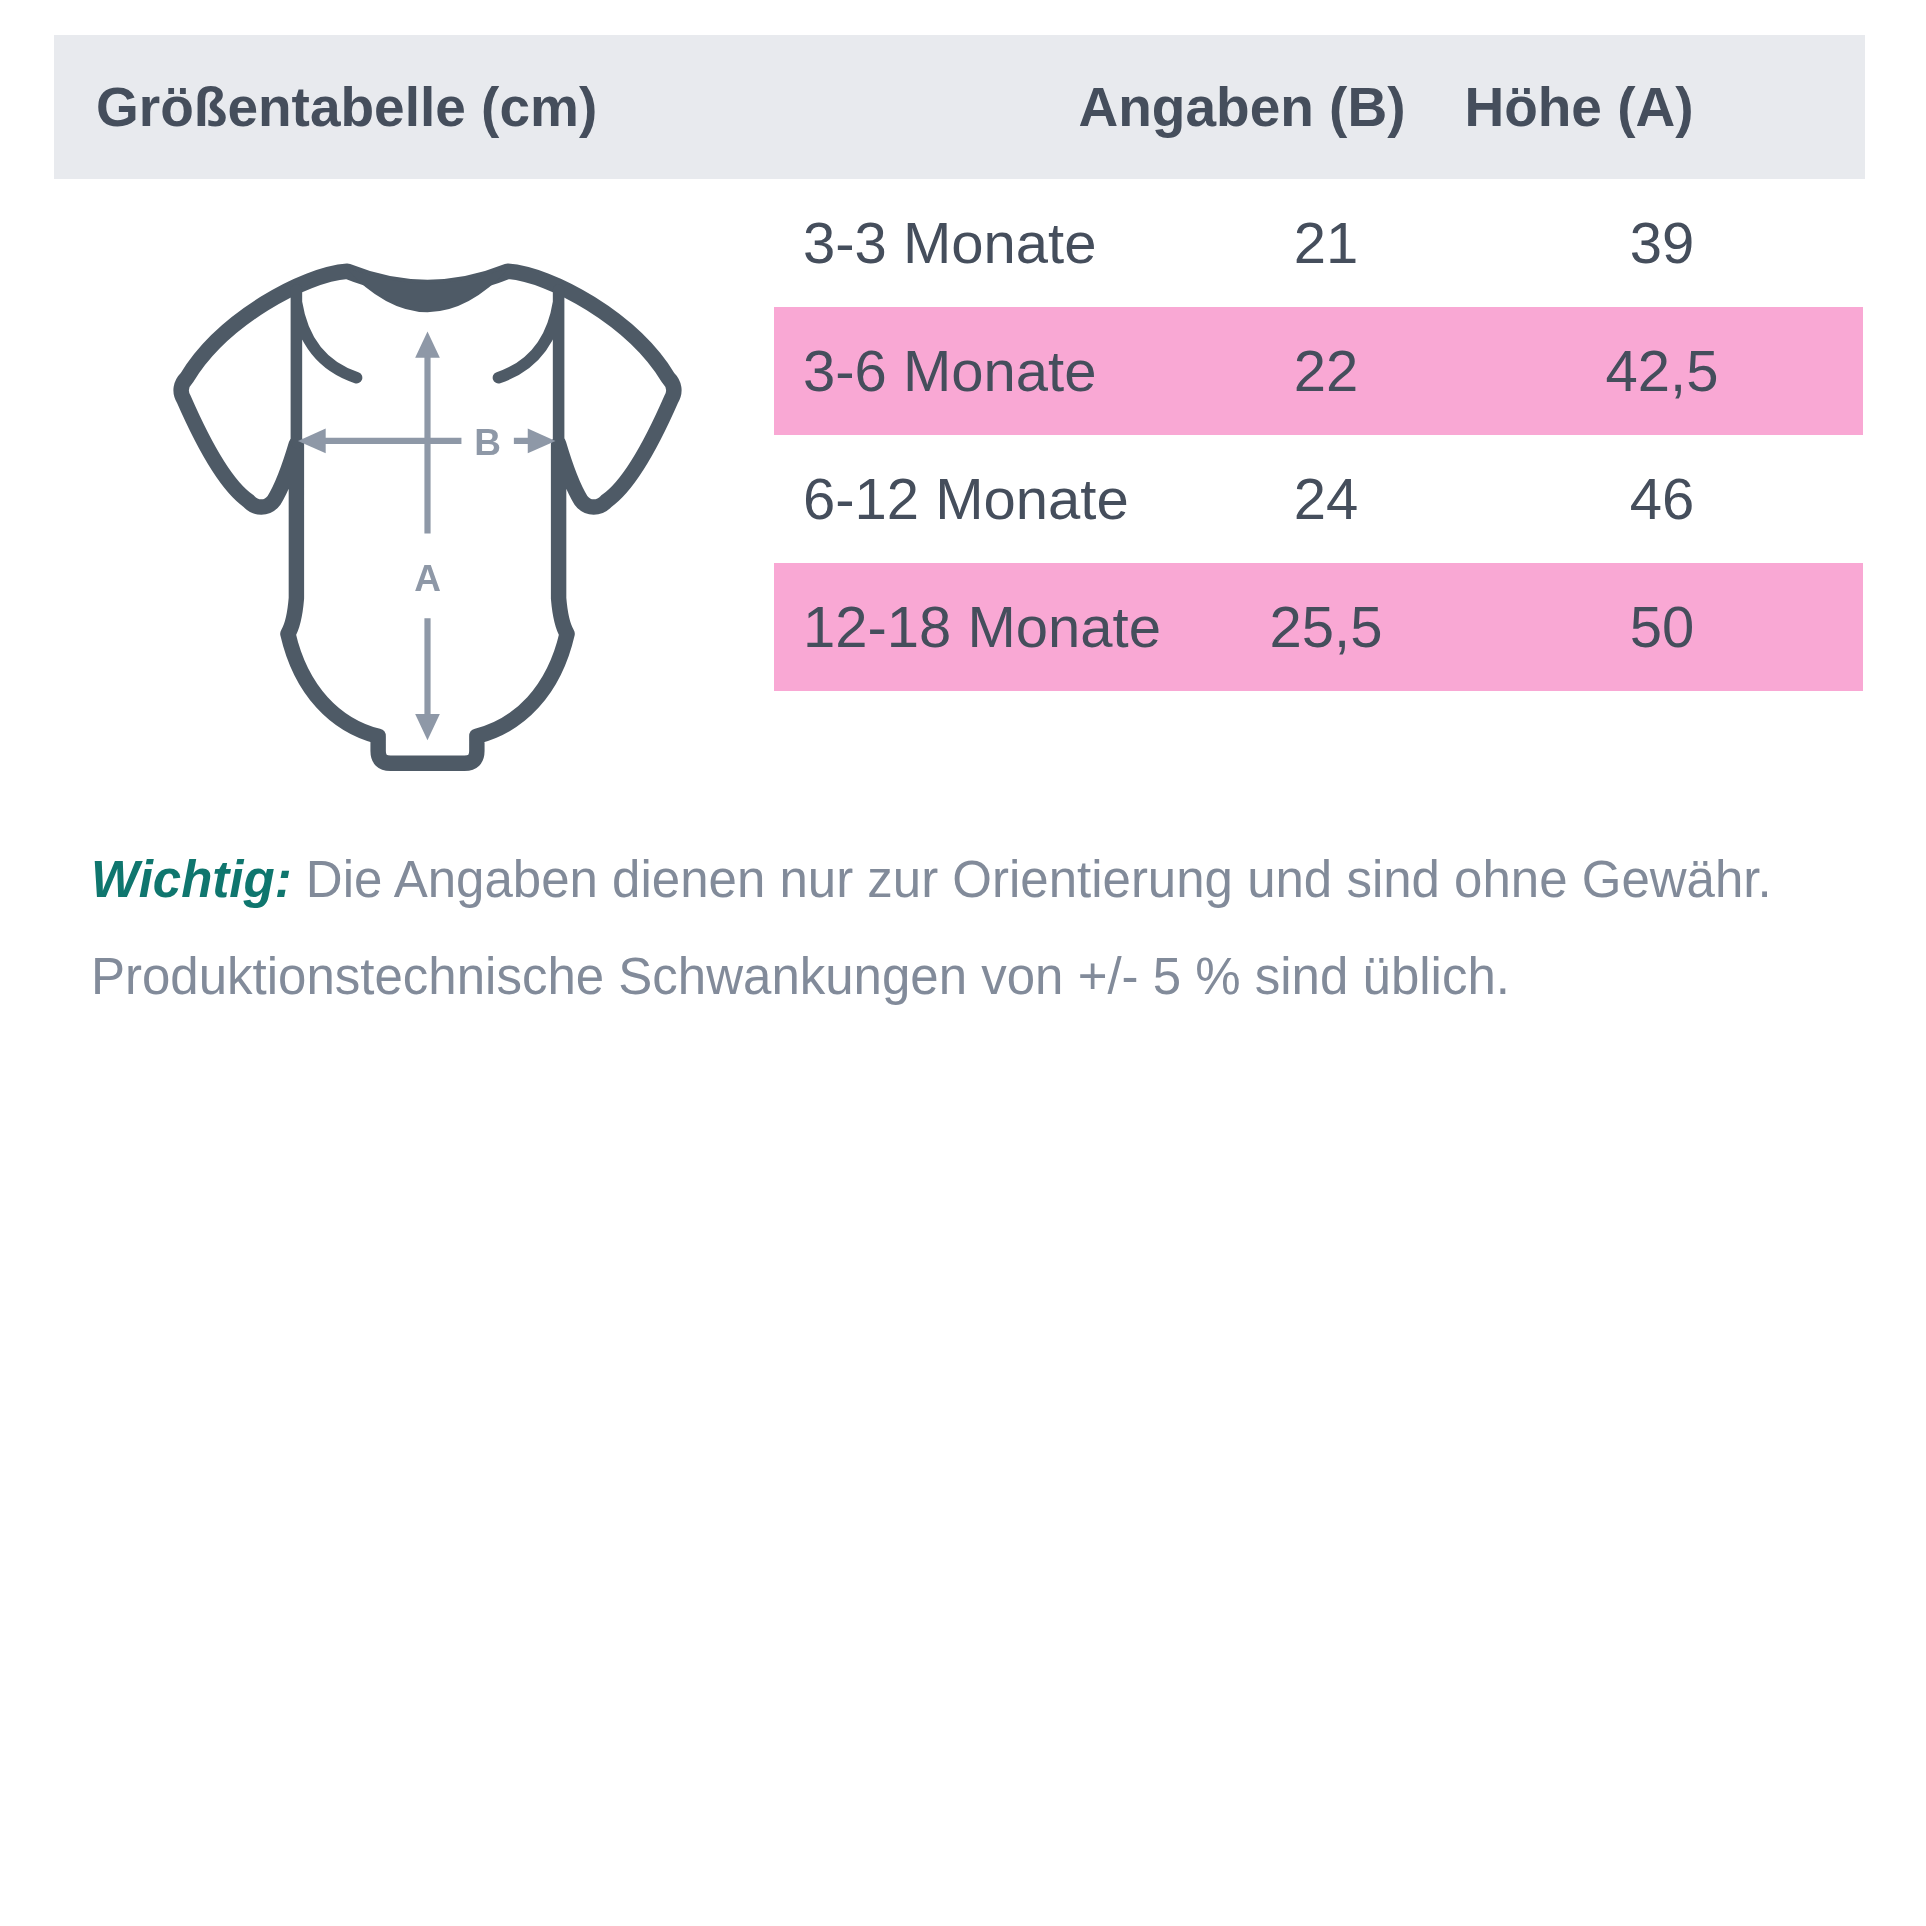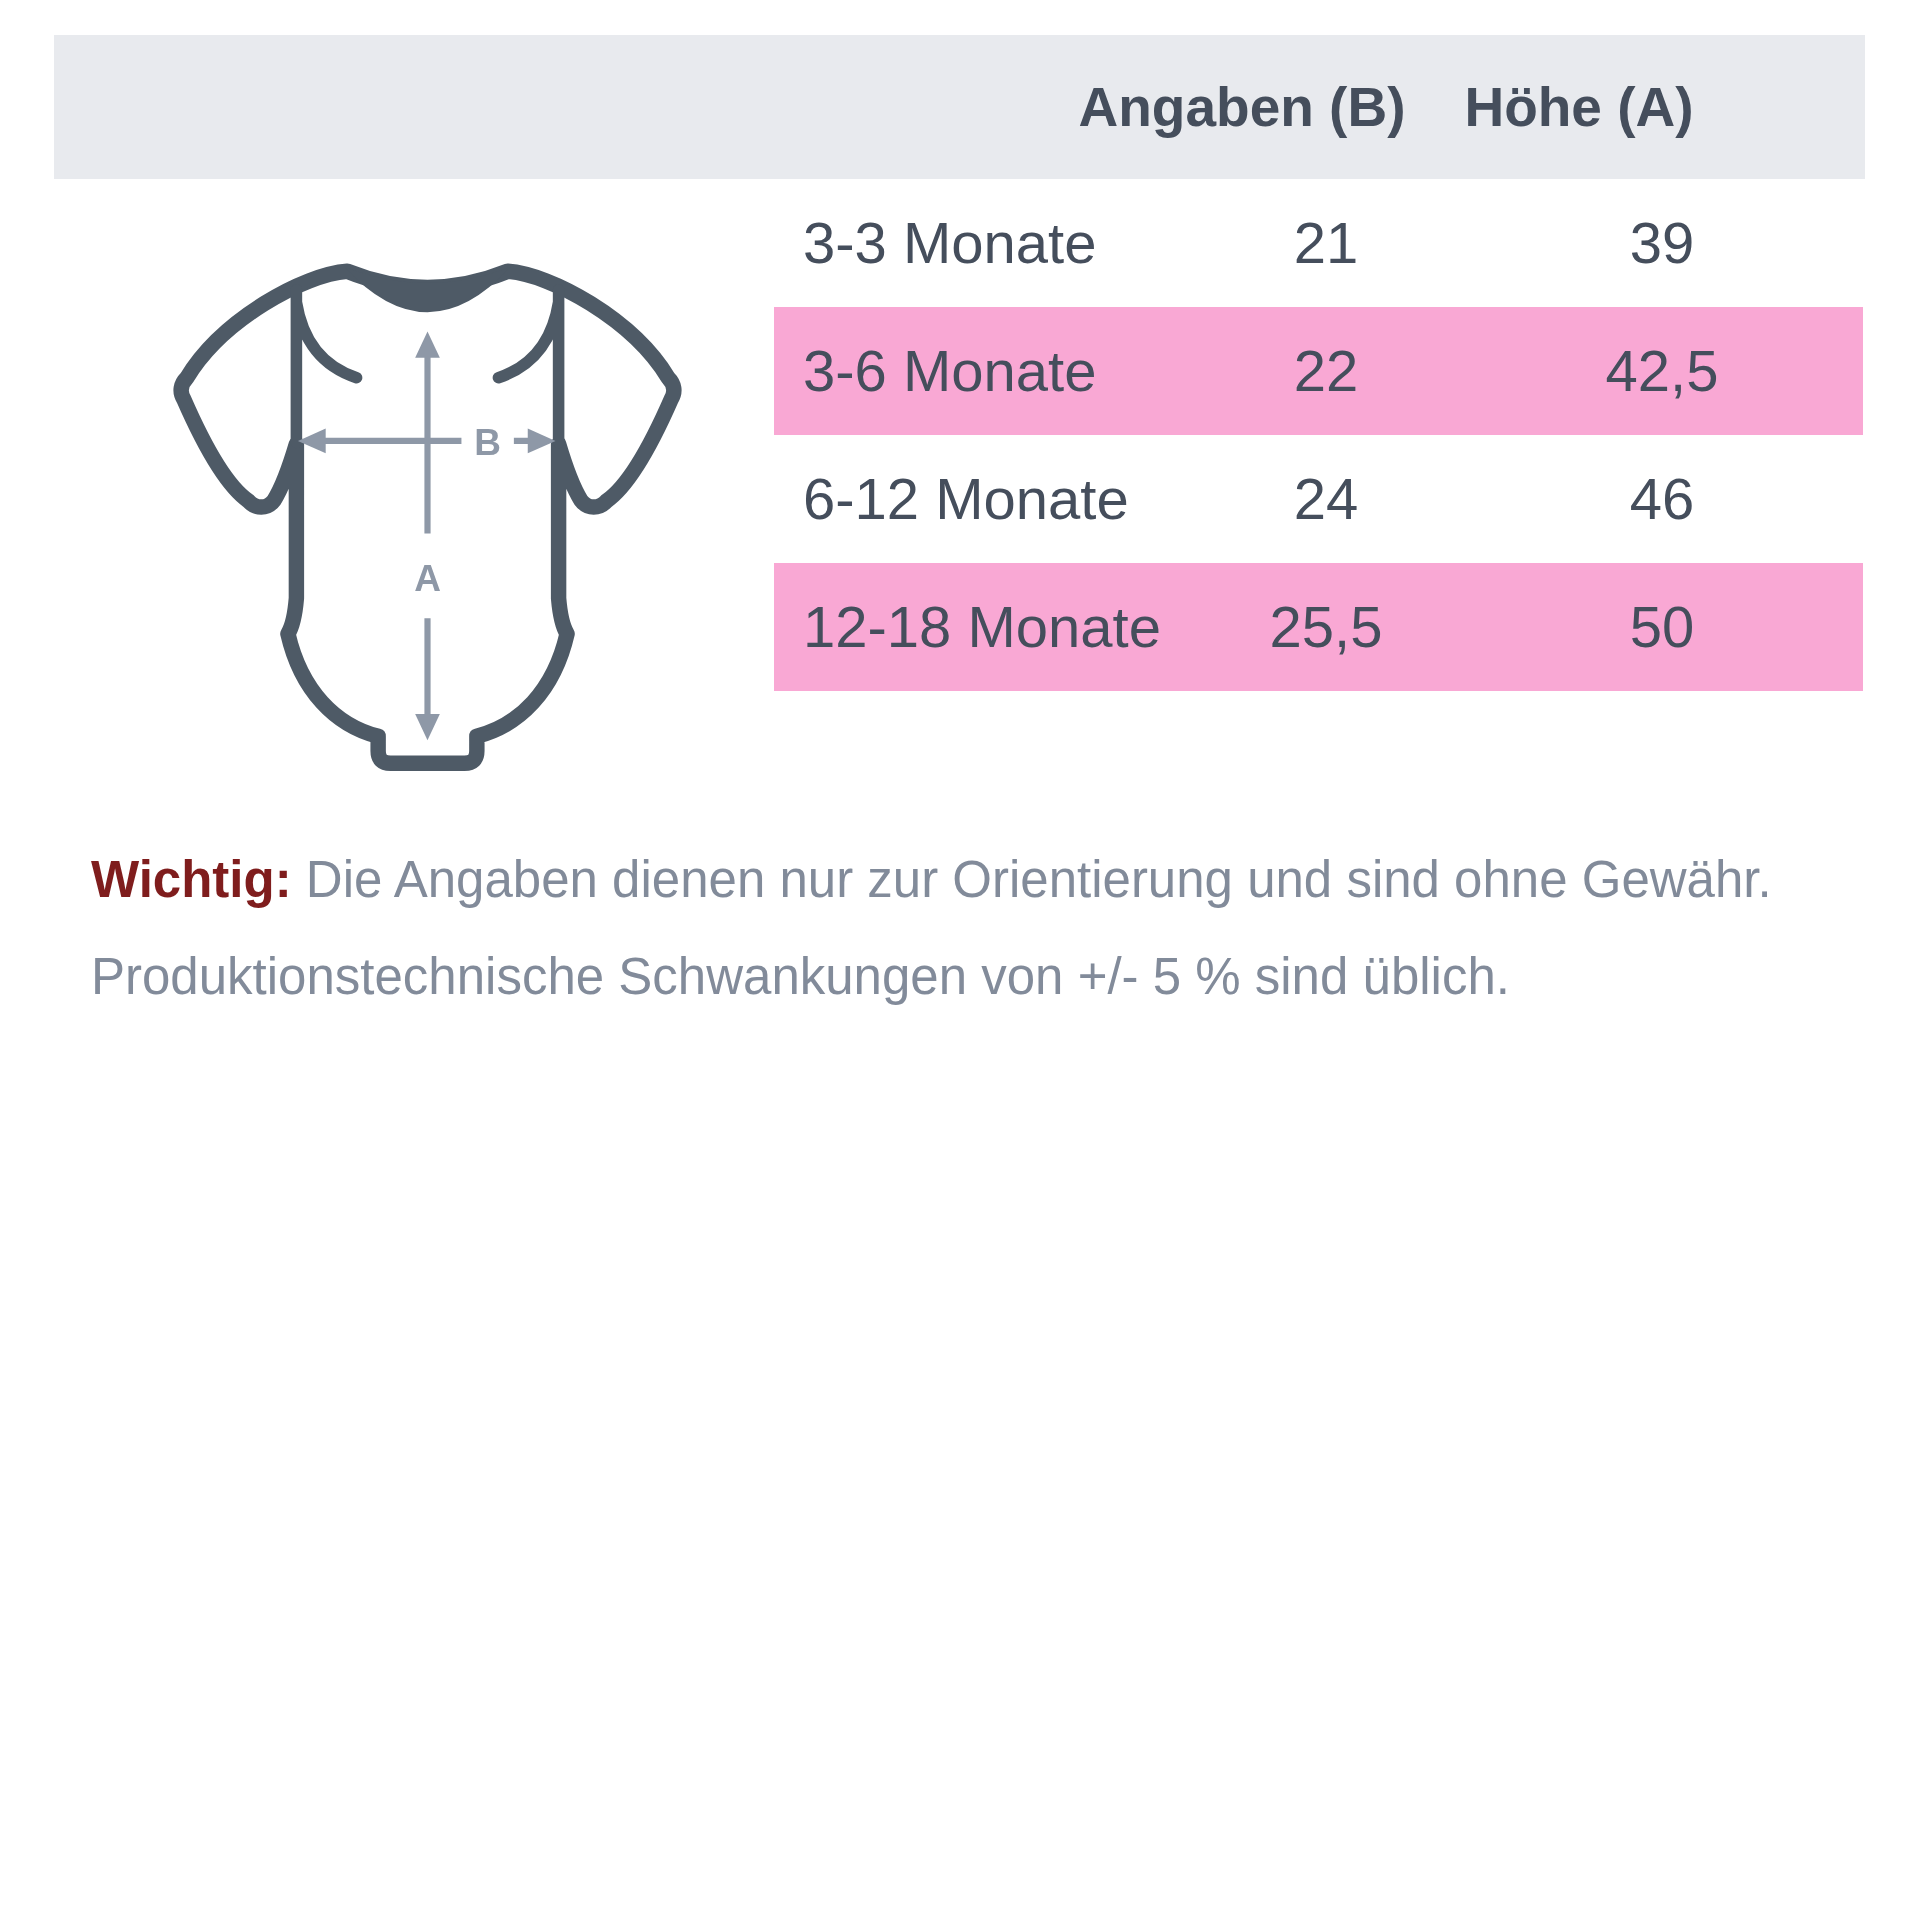--- a/index.html
+++ b/index.html
@@ -40,28 +40,29 @@
   .cell.breite{left:552px;}
   .cell.hoehe{left:888px;}
   
   .diagram{position:absolute;left:173px;top:262px;width:509px;height:509px;}
   
   .note{
     position:absolute;left:91px;top:831px;width:1757px;
     font-size:51px;line-height:97px;color:#828b9a;
   }
   .note .line{white-space:nowrap;}
-  .note .bold{font-weight:bold;color:#7f1d1d;}
+  .note .bold{font-weight:bold;color:#0f766e;font-style:italic;}
 </style>
 </head>
 <body>
 
 <div class="canvas">
 
   <div class="header-band">
+    <div class="header-title">Größentabelle (cm)</div>
     <div class="header-col breite">Angaben (B)</div>
     <div class="header-col hoehe">Höhe (A)</div>
   </div>
 
   <div class="size-table">
     <div class="row">
       <span class="cell label">3-3 Monate</span>
       <span class="cell num breite">21</span>
       <span class="cell num hoehe">39</span>
     </div>

